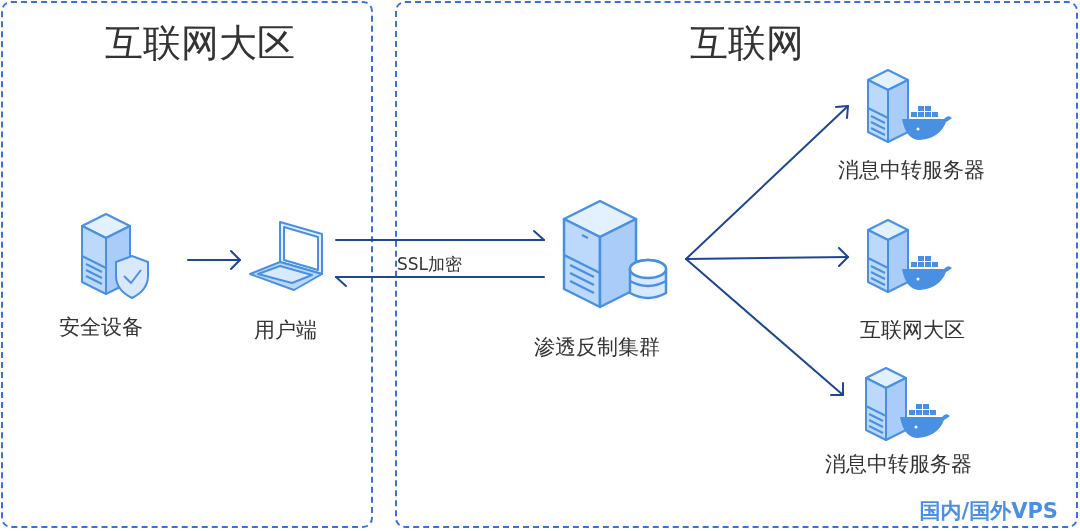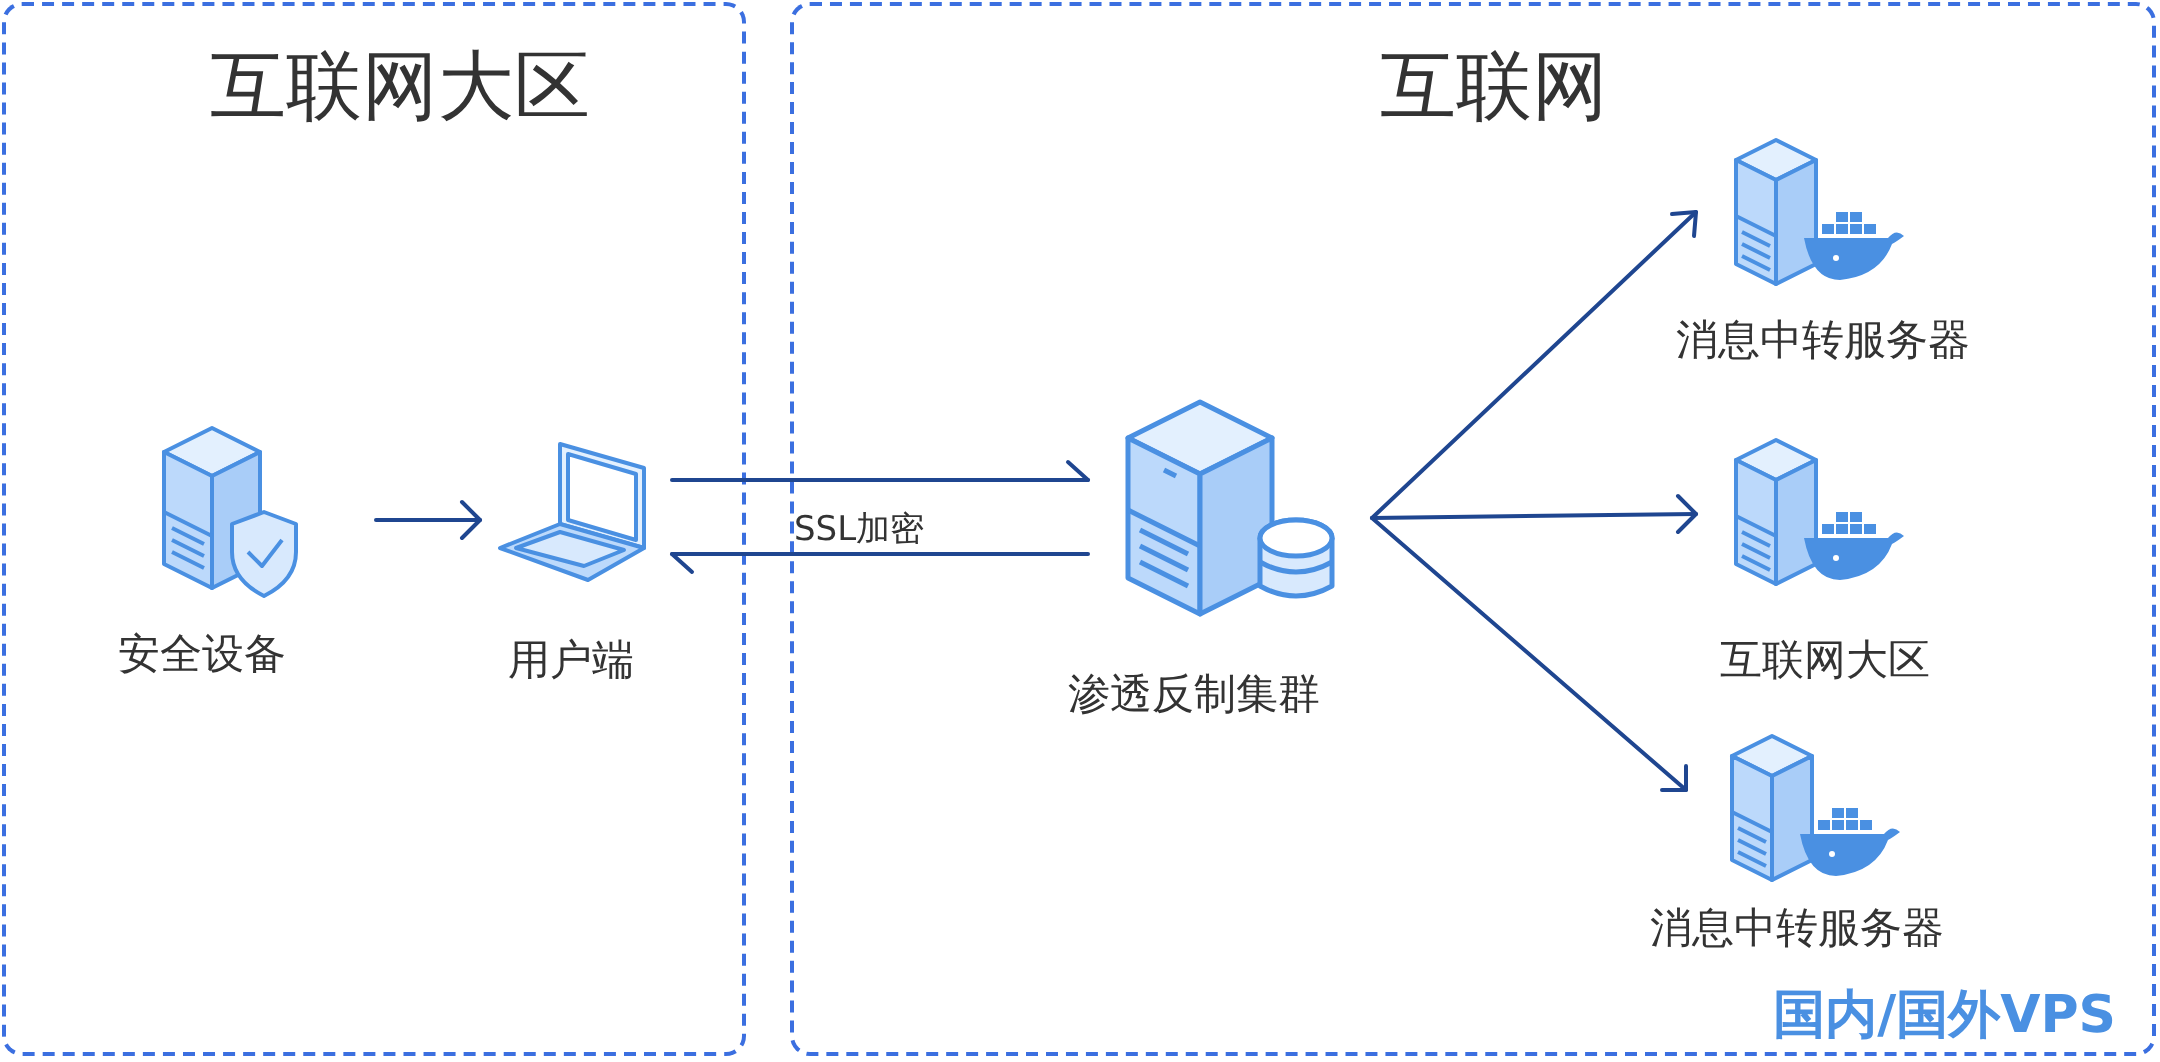--- a/index.html
+++ b/index.html
@@ -6,21 +6,21 @@
   body { width: 1080px; height: 531px; position: relative; overflow: hidden;
          font-family: "DejaVu Sans", "Liberation Sans", sans-serif; color: #333333; }
   .zone { position: absolute; border: 2px dashed #3b6fe0; border-radius: 10px; box-sizing: border-box; }
   #zone-left { left: 1px; top: 1px; width: 372px; height: 527px; }
   #zone-right { left: 395px; top: 1px; width: 683px; height: 527px; }
   .zone-title { position: absolute; font-size: 38px; color: #333; top: 18px; white-space: nowrap; }
   #zone-left-title { left: 105px; }
   #zone-right-title { left: 690px; }
   .label { position: absolute; font-size: 21px; color: #333; white-space: nowrap; }
   .node-icon { position: absolute; }
-  #vps-tag { position: absolute; right: 22px; bottom: 6px; font-size: 26px; font-weight: bold;
+  #vps-tag { position: absolute; right: 22px; bottom: 6px; font-size: 21px; font-weight: bold;
              color: #4a90e2; white-space: nowrap; }
   #ssl-label { position: absolute; left: 397px; top: 253px; font-size: 17px; color: #333; white-space: nowrap; }
   svg.arrows { position: absolute; left: 0; top: 0; }
 </style>
 </head>
 <body>
 
 <div class="zone" id="zone-left"></div>
 <div class="zone" id="zone-right"></div>
 

